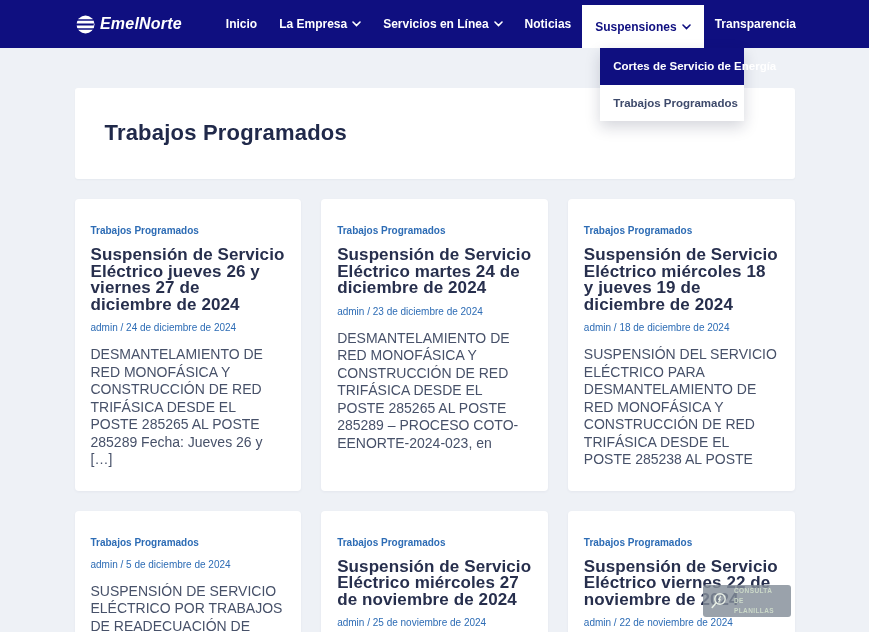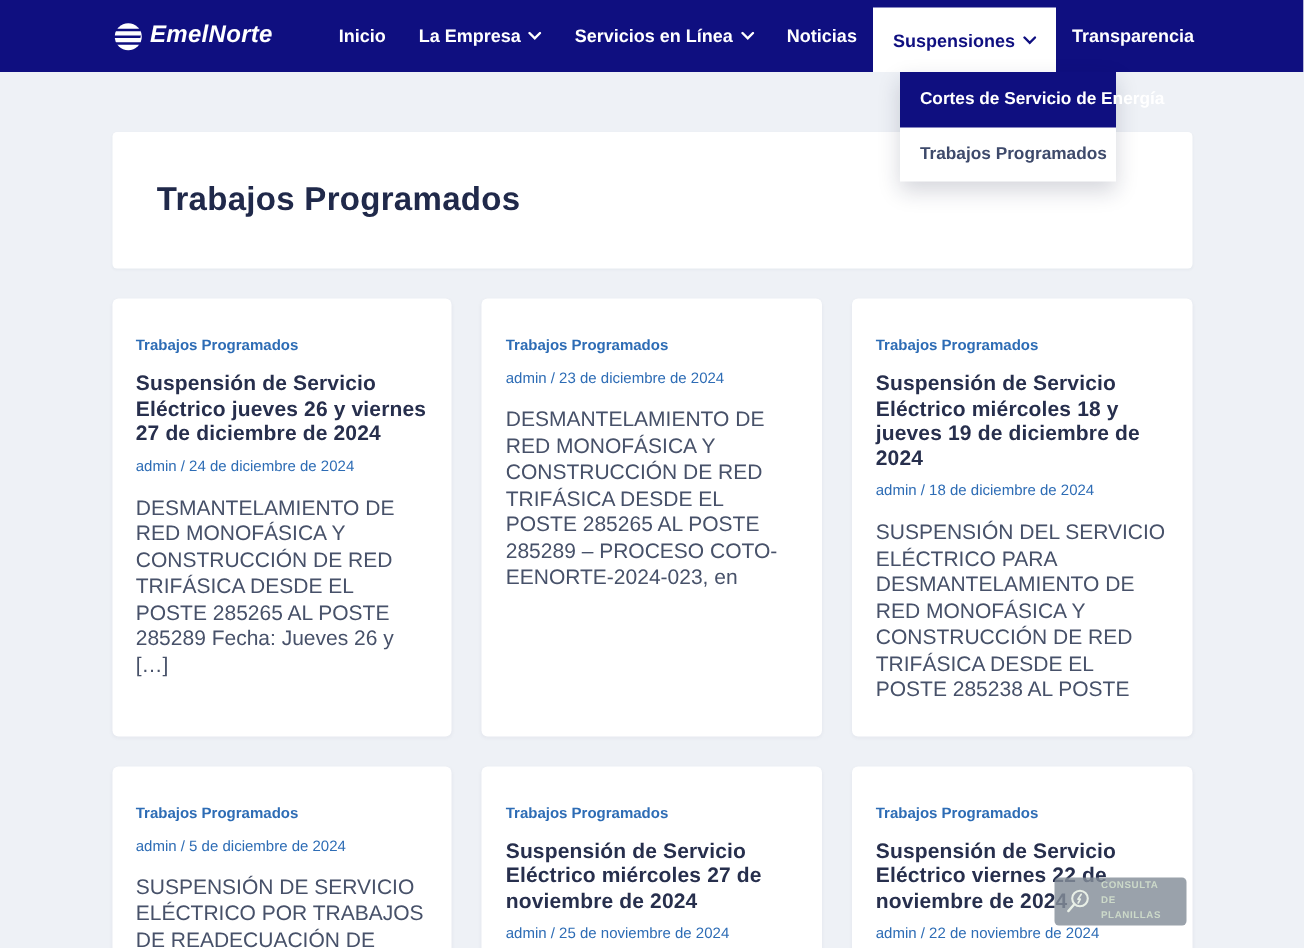--- a/index.html
+++ b/index.html
@@ -120,21 +120,21 @@
   .card-category {
     display: inline-block;
     color: #2d6cb5;
     font-size: 10px;
     font-weight: 700;
     margin-bottom: 11px;
     cursor: pointer;
   }
   .card-title {
     color: #272f4d;
-    font-size: 14px;
+    font-size: 17px;
     font-weight: 700;
     line-height: 16.5px;
     letter-spacing: 0.1px;
     margin-bottom: 9px;
     cursor: pointer;
   }
   .card-meta {
     color: #2d6cb5;
     font-size: 10px;
     font-weight: 400;
@@ -239,20 +239,21 @@
 
     <article class="card">
       <a class="card-category">Trabajos Programados</a>
       <h2 class="card-title">Suspensión de Servicio Eléctrico jueves 26 y viernes 27 de diciembre de 2024</h2>
       <div class="card-meta">admin / 24 de diciembre de 2024</div>
       <p class="card-excerpt">DESMANTELAMIENTO DE RED MONOFÁSICA Y CONSTRUCCIÓN DE RED TRIFÁSICA DESDE EL POSTE 285265 AL POSTE 285289 Fecha: Jueves 26 y […]</p>
     </article>
 
     <article class="card">
       <a class="card-category">Trabajos Programados</a>
+      <h2 class="card-title">Suspensión de Servicio Eléctrico martes 24 de diciembre de 2024</h2>
       <div class="card-meta">admin / 23 de diciembre de 2024</div>
       <p class="card-excerpt">DESMANTELAMIENTO DE RED MONOFÁSICA Y CONSTRUCCIÓN DE RED TRIFÁSICA DESDE EL POSTE 285265 AL POSTE 285289 – PROCESO COTO-EENORTE-2024-023, en</p>
     </article>
 
     <article class="card">
       <a class="card-category">Trabajos Programados</a>
       <h2 class="card-title">Suspensión de Servicio Eléctrico miércoles 18 y jueves 19 de diciembre de 2024</h2>
       <div class="card-meta">admin / 18 de diciembre de 2024</div>
       <p class="card-excerpt">SUSPENSIÓN DEL SERVICIO ELÉCTRICO PARA DESMANTELAMIENTO DE RED MONOFÁSICA Y CONSTRUCCIÓN DE RED TRIFÁSICA DESDE EL POSTE 285238 AL POSTE</p>
     </article>

